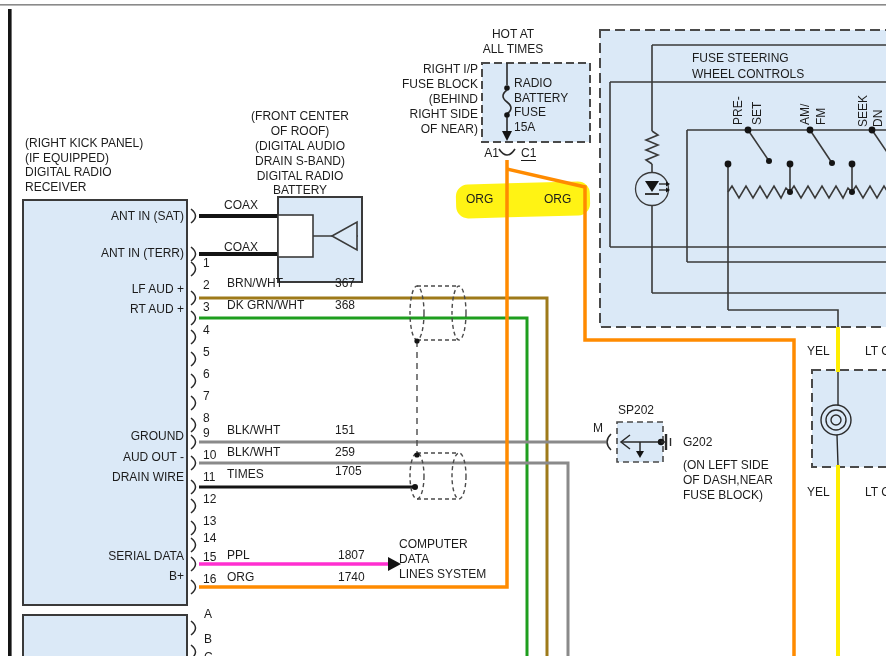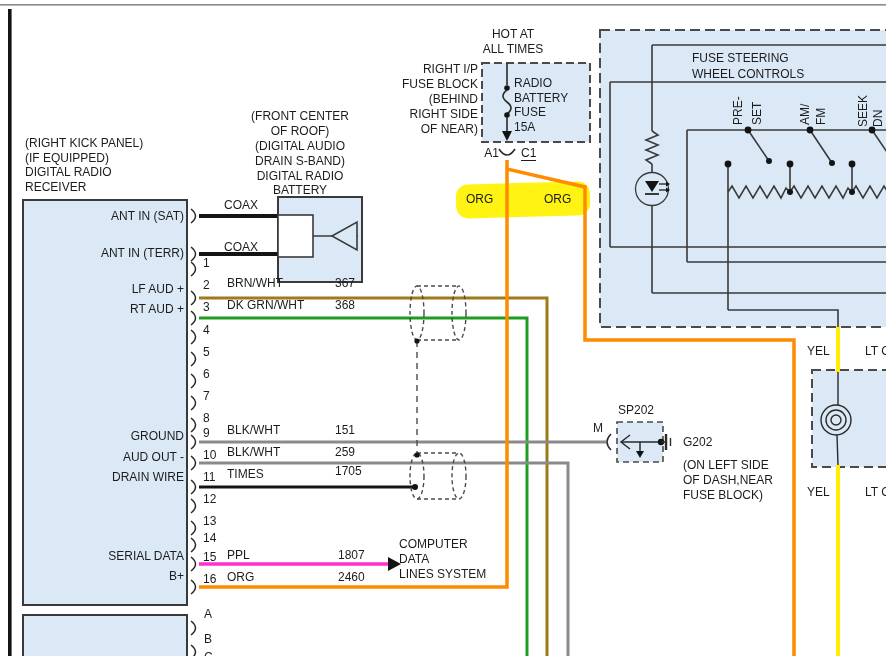--- a/index.html
+++ b/index.html
@@ -196,21 +196,21 @@
 <div class="t" style="left:335px;top:298px">368</div>
 <div class="t" style="left:227px;top:423px">BLK/WHT</div>
 <div class="t" style="left:335px;top:423px">151</div>
 <div class="t" style="left:227px;top:445px">BLK/WHT</div>
 <div class="t" style="left:335px;top:445px">259</div>
 <div class="t" style="left:227px;top:467px">TIMES</div>
 <div class="t" style="left:335px;top:464px">1705</div>
 <div class="t" style="left:227px;top:548px">PPL</div>
 <div class="t" style="left:338px;top:548px">1807</div>
 <div class="t" style="left:227px;top:570px">ORG</div>
-<div class="t" style="left:338px;top:570px">2460</div>
+<div class="t" style="left:338px;top:570px">1740</div>
 
 <div class="t tc" style="left:238px;top:109px;width:124px">(FRONT CENTER</div>
 <div class="t tc" style="left:238px;top:124px;width:124px">OF ROOF)</div>
 <div class="t tc" style="left:238px;top:139px;width:124px">(DIGITAL AUDIO</div>
 <div class="t tc" style="left:238px;top:154px;width:124px">DRAIN S-BAND)</div>
 <div class="t tc" style="left:238px;top:169px;width:124px">DIGITAL RADIO</div>
 <div class="t tc" style="left:238px;top:183px;width:124px">BATTERY</div>
 
 <div class="t tc" style="left:472px;top:27px;width:82px">HOT AT</div>
 <div class="t tc" style="left:472px;top:42px;width:82px">ALL TIMES</div>

